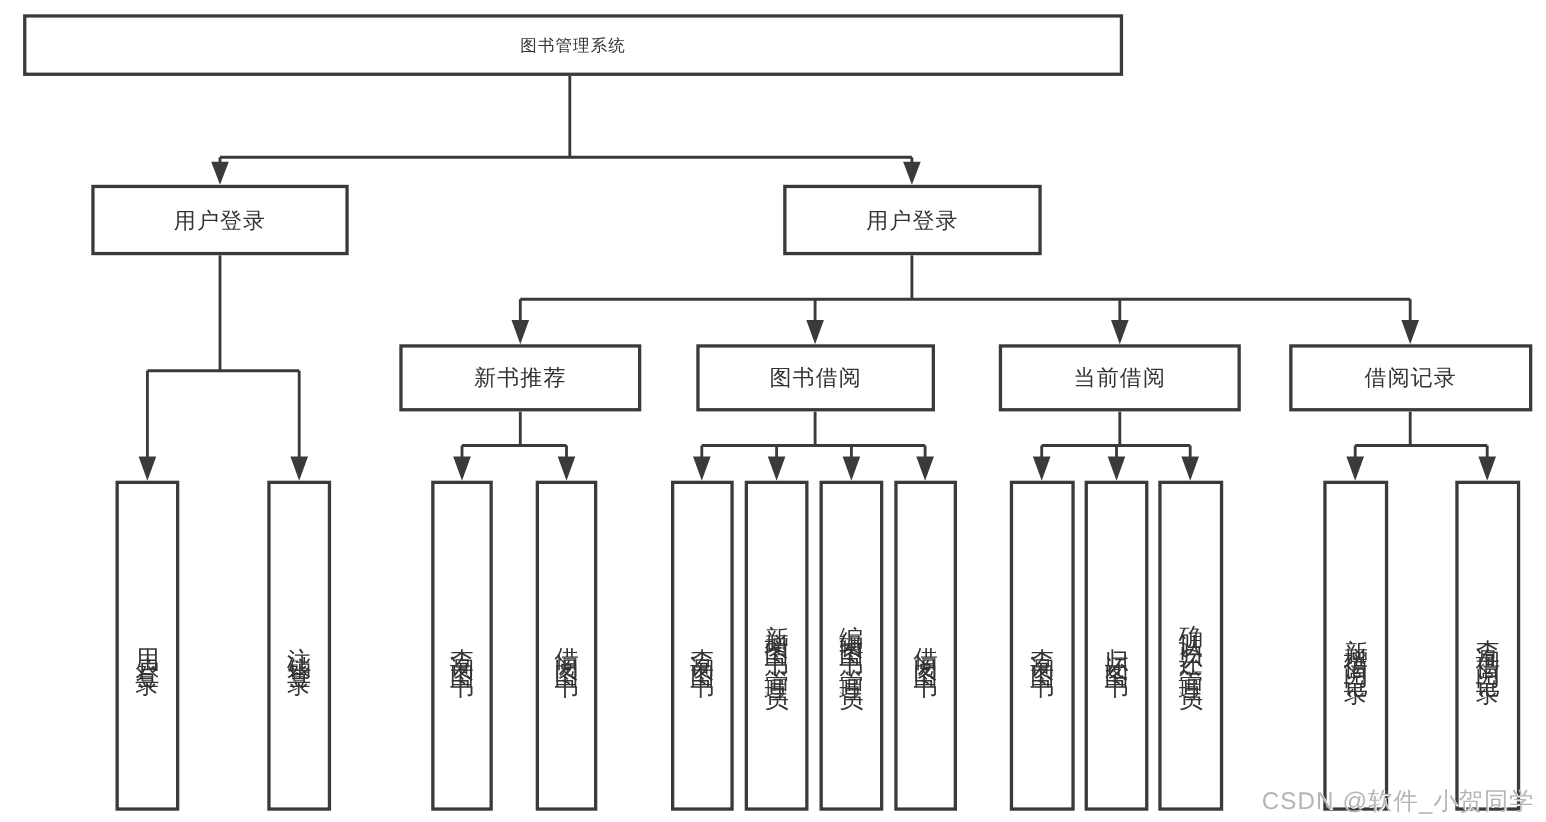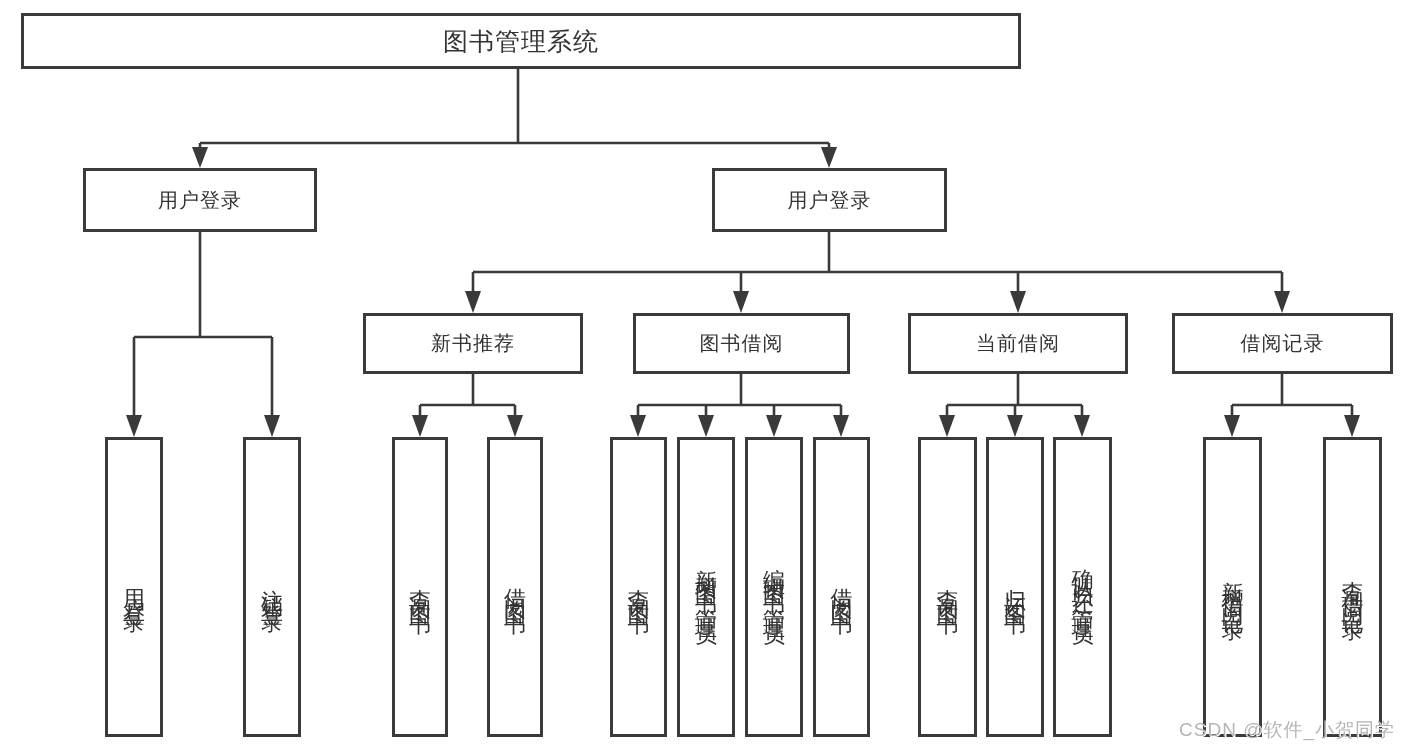--- a/index.html
+++ b/index.html
@@ -22,35 +22,35 @@
     border: 3px solid #3a3a3a;
     background: #ffffff;
     display: flex;
     align-items: center;
     justify-content: center;
     color: #333333;
     font-size: 20px;
     letter-spacing: 1px;
     white-space: nowrap;
   }
-  .node.root { border-width: 3px; font-size: 25px; }
+  .node.root { border-width: 3px; font-size: 15px; }
   .node.vert {
     font-size: 22px;
   }
   .node.vert .vlabel {
     writing-mode: vertical-rl;
     letter-spacing: 8px;
     line-height: 1;
     max-height: 290px;
   }
   .watermark {
     position: absolute;
     right: 10px;
     bottom: 4px;
-    font-size: 19px;
+    font-size: 22px;
     color: #b5b5b5;
     text-shadow: 1px 1px 0 #ffffff;
     letter-spacing: 1px;
     white-space: nowrap;
   }
 </style>
 </head>
 <body>
 
 <div class="canvas">

